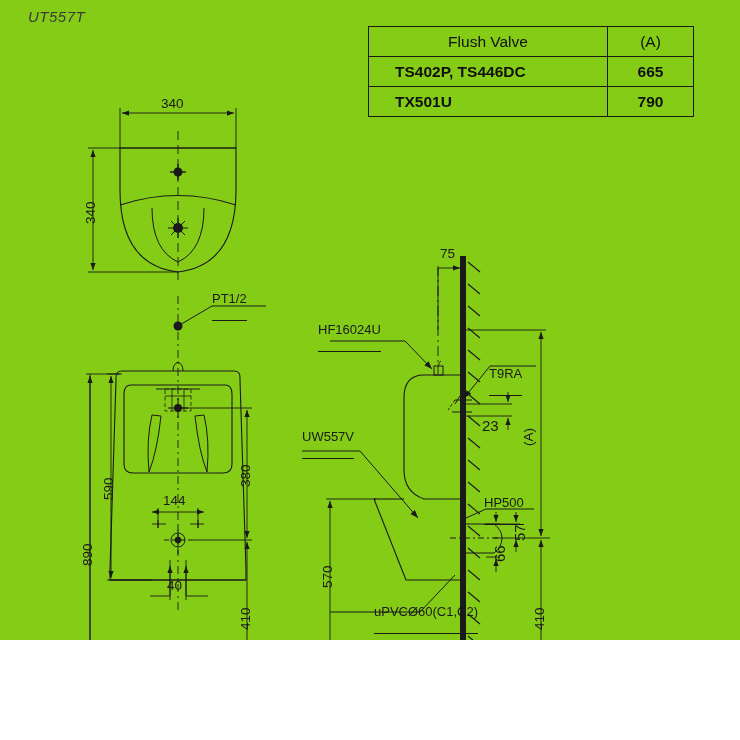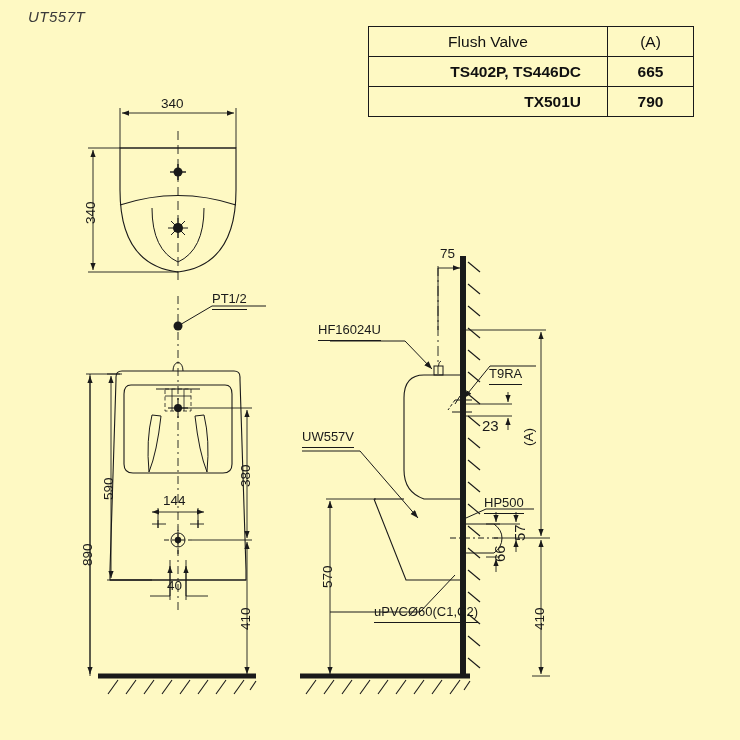--- a/index.html
+++ b/index.html
@@ -4,22 +4,22 @@
 <title>UT557T Installation Drawing</title>
 <style>
   html, body {
     margin: 0;
     padding: 0;
     background: #ffffff;
   }
   #sheet {
     position: relative;
     width: 740px;
-    height: 740px;
-    background: #fef9c3;
+    height: 640px;
+    background: #84cc16;
     font-family: "Liberation Sans", sans-serif;
     overflow: hidden;
   }
   #sheet svg {
     position: absolute;
     top: 0;
     left: 0;
   }
   .model-title {
     position: absolute;
@@ -46,33 +46,33 @@
     font-size: 15.5px;
     color: #101010;
     font-weight: bold;
     padding: 0 26px;
     box-sizing: border-box;
   }
   #valve-table tr:first-child td {
     font-weight: normal;
     text-align: center;
   }
-  #valve-table td.c-name { width: 240px; text-align: right; }
+  #valve-table td.c-name { width: 240px; text-align: left; }
   #valve-table td.c-val  { width: 86px; text-align: center; }
   #valve-table tr:first-child td.c-name { text-align: center; }
 
   
   .lbl {
     position: absolute;
     font-size: 13px;
     color: #1a1a1a;
     white-space: nowrap;
     font-family: "Liberation Sans", sans-serif;
   }
-  .lbl.u { border-bottom: 1.4px solid #1a1a1a; padding-bottom: 3px; }
+  .lbl.u { border-bottom: 1.4px solid #1a1a1a; padding-bottom: 14px; }
   .dim {
     position: absolute;
     font-size: 13.5px;
     color: #1a1a1a;
     white-space: nowrap;
     font-family: "Liberation Sans", sans-serif;
   }
   .dim.v {
     transform: rotate(-90deg);
     transform-origin: left top;

